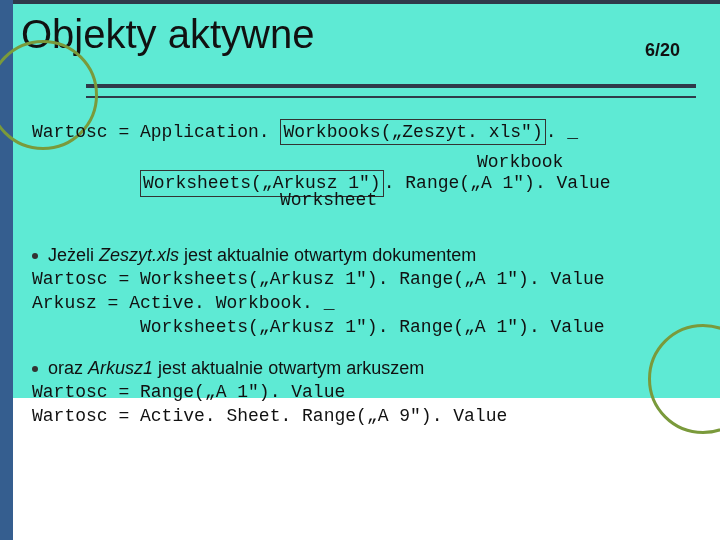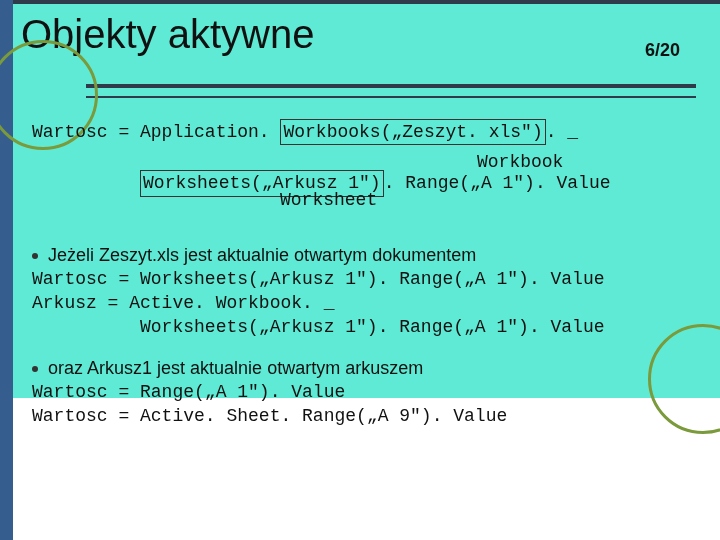--- a/index.html
+++ b/index.html
@@ -64,21 +64,21 @@
     left: 32px; right: 28px; top: 120px;
     font-size: 18px;
     line-height: 1.35;
     color: #111;
   }
   .mono { font-family: Liberation Mono, monospace; font-size: 18px; white-space: pre; }
   .box { display: inline-block; border: 1px solid #333; padding: 0 2px; margin-top: -1px; }
   .label { font-family: "Courier New", monospace; font-size: 18px; text-align: center; color: #111; }
   .bullet-row { margin-top: 10px; }
   .dot { display: inline-block; width: 6px; height: 6px; border-radius: 50%; background: #333; vertical-align: middle; margin-right: 10px; }
-  .italic { }
+  .italic { font-style: italic; }
   .group1 { position: relative; }
   .group1 .label1 { position: absolute; left: 445px; top: 24px; margin-top: 6px; }
   .group1 .label2 { position: absolute; left: 248px; top: 68px; }
   .sect { margin-top: 18px; }
 </style>
 </head>
 <body>
 
 <div class="slide">
   <div class="side-stripe"></div>

